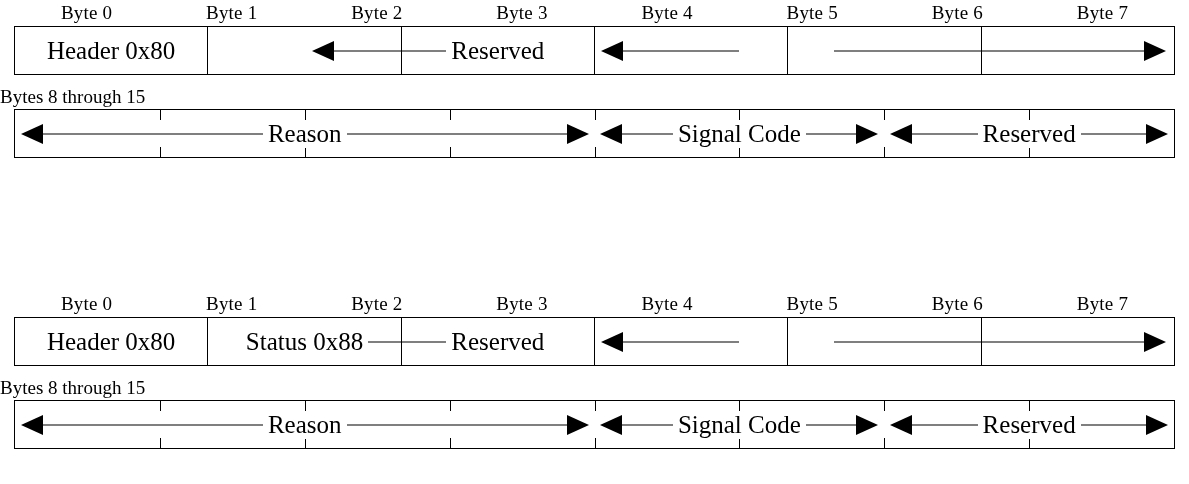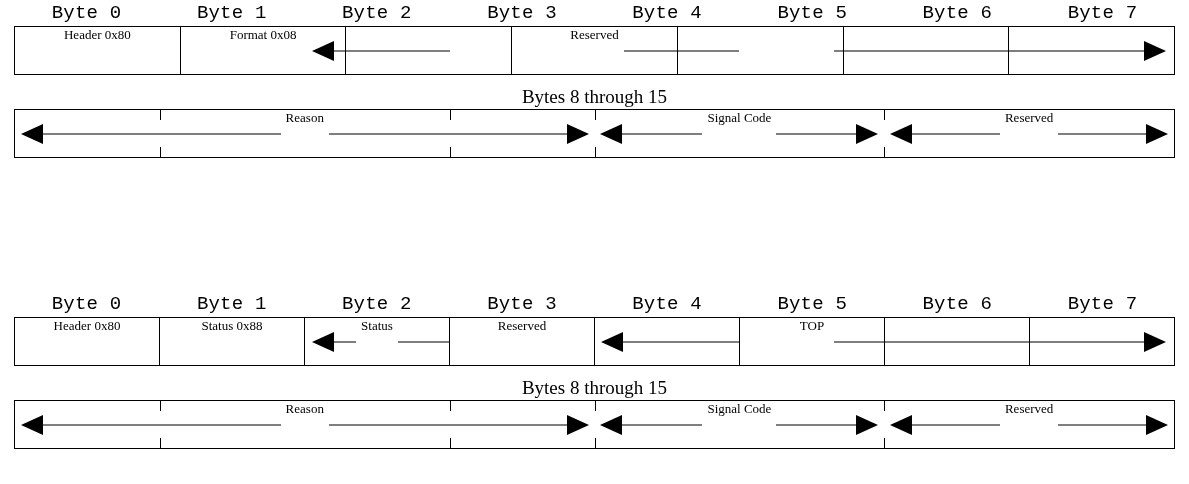--- a/index.html
+++ b/index.html
@@ -23,21 +23,20 @@
   }
   #block-1 { top: 0px; }
   #block-2 { top: 291px; }
 
   
   .byte-headers {
     position: relative;
     height: 26px;
     margin: 0 14px 0 14px;
     display: flex;
-    font-family: Liberation Mono, monospace;
   }
   .byte-header {
     flex: 1 1 0;
     text-align: center;
     font-size: 19px;
     line-height: 26px;
     letter-spacing: 0.2px;
   }
 
   
@@ -47,22 +46,23 @@
     height: 49px;
     border: 1.6px solid #000;
     box-sizing: border-box;
     display: flex;
   }
   .cell {
     flex: 1 1 0;
     position: relative;
     box-sizing: border-box;
     display: flex;
+    align-items: center;
     justify-content: center;
-    font-size: 13px;
+    font-size: 25px;
   }
   .cell + .cell { border-left: 1.4px solid #000; }
   .cell .label {
     position: relative;
     z-index: 3;
     background: #ffffff;
     padding: 0 5px;
     white-space: nowrap;
   }
 
@@ -101,21 +101,20 @@
   }
   .arrowhead.right {
     border-top: 10px solid transparent;
     border-bottom: 10px solid transparent;
     border-left: 22px solid #000;
   }
 
   
   .caption {
     position: relative;
-    text-align: center;
     font-size: 19px;
     line-height: 24px;
     height: 34px;
     padding-top: 10px;
     box-sizing: border-box;
   }
 </style>
 </head>
 <body>
 
@@ -126,23 +125,20 @@
       <div class="byte-header">Byte 2</div>
       <div class="byte-header">Byte 3</div>
       <div class="byte-header">Byte 4</div>
       <div class="byte-header">Byte 5</div>
       <div class="byte-header">Byte 6</div>
       <div class="byte-header">Byte 7</div>
     </div>
   <div class="frame">
       <div class="cell">
         <span class="label">Header 0x80</span>
-      </div>
-      <div class="cell">
-        <span class="label">Format 0x08</span>
       </div>
       <div class="cell"></div>
       <div class="cell">
         <span class="label">Reserved</span>
       </div>
       <div class="cell"></div>
       <div class="cell"></div>
       <div class="cell"></div>
       <div class="arrowline" style="left: 26.6%; width: 10.9%;"></div>
       <div class="arrowhead left" style="left: calc(25.6%);"></div>
@@ -200,29 +196,23 @@
       <div class="byte-header">Byte 7</div>
     </div>
   <div class="frame">
       <div class="cell">
         <span class="label">Header 0x80</span>
       </div>
       <div class="cell">
         <span class="label">Status 0x88</span>
       </div>
       <div class="cell">
-        <span class="label">Status</span>
-      </div>
-      <div class="cell">
-        <span class="label">Reserved</span>
-      </div>
-      <div class="cell"></div>
-      <div class="cell">
-        <span class="label">TOP</span>
-      </div>
+        <span class="label">Reserved</span>
+      </div>
+      <div class="cell"></div>
       <div class="cell"></div>
       <div class="cell"></div>
       <div class="arrowline" style="left: 26.6%; width: 10.9%;"></div>
       <div class="arrowhead left" style="left: calc(25.6%);"></div>
       <div class="arrowline" style="left: 51.6%; width: 10.9%;"></div>
       <div class="arrowhead left" style="left: calc(50.6%);"></div>
       <div class="arrowline" style="left: 70.7%; width: 27.7%;"></div>
       <div class="arrowhead right" style="left: calc(99.3% - 22px);"></div>
     </div>
   <div class="caption">Bytes 8 through 15</div>

